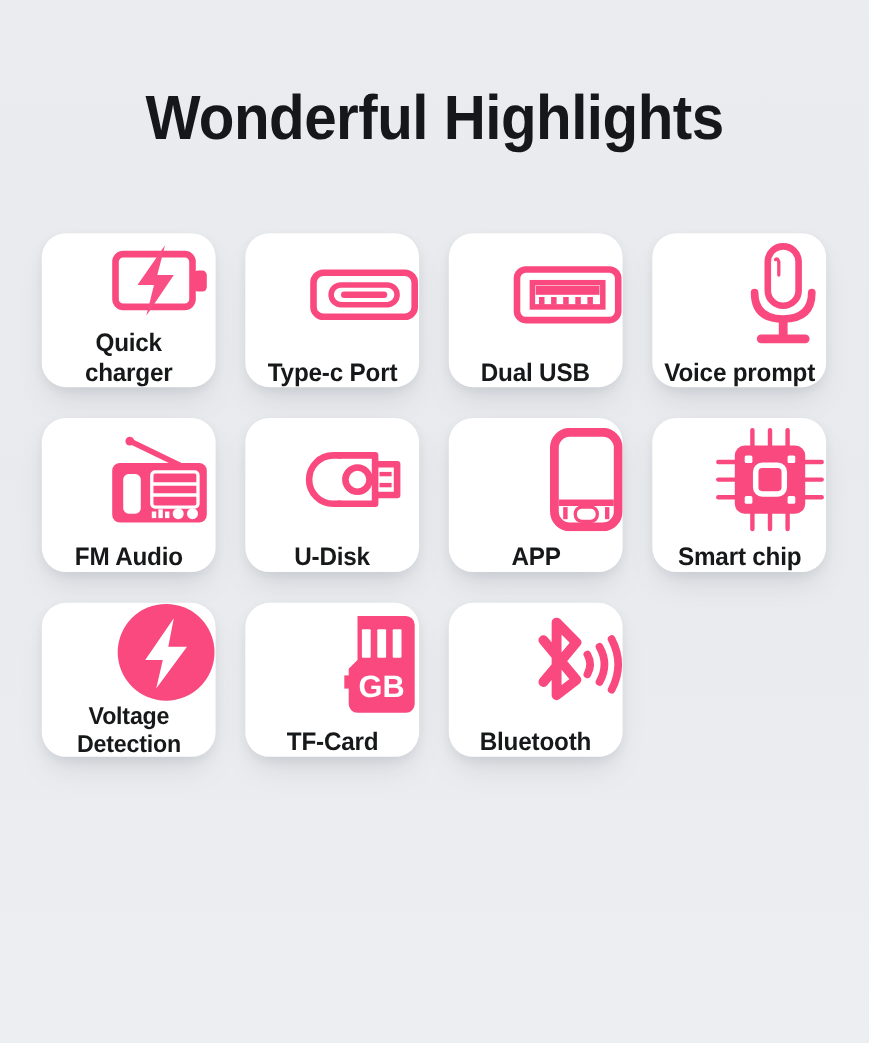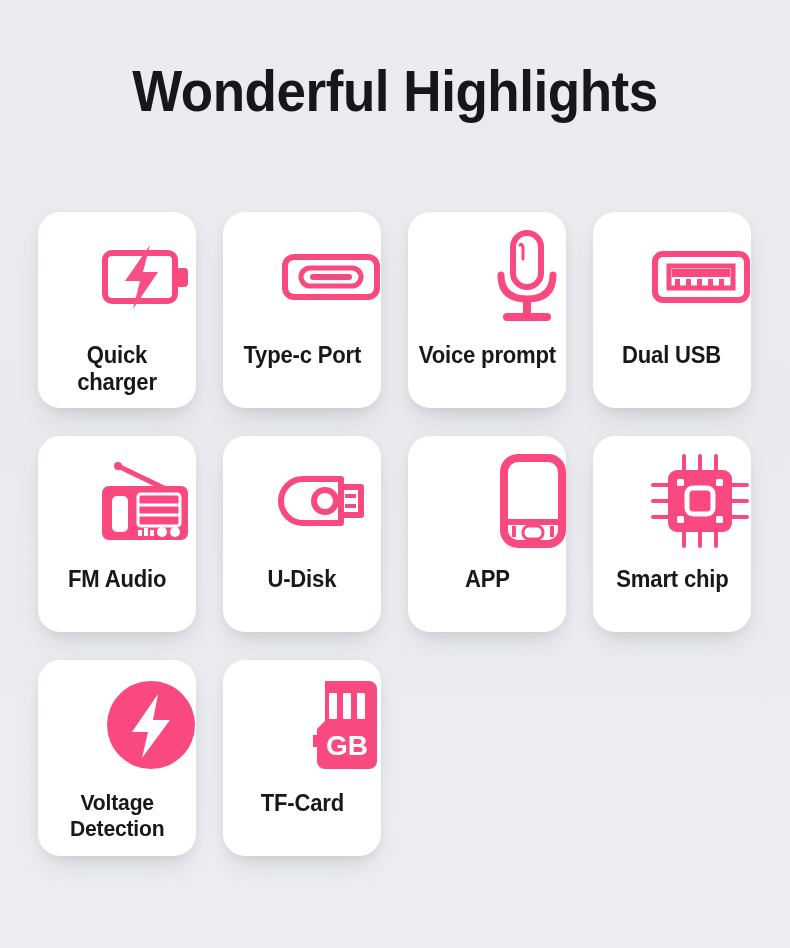--- a/index.html
+++ b/index.html
@@ -21,21 +21,21 @@
     height: 948px;
     position: relative;
     background: linear-gradient(180deg, #eaecef 0%, #e8eaed 45%, #eceef1 100%);
     overflow: hidden;
   }
 
   
   #title-wrap {
     width: 100%;
     text-align: center;
-    padding-top: 62px;
+    padding-top: 78px;
   }
 
   #page-title {
     font-family: "Liberation Sans Narrow", "Liberation Sans", "DejaVu Sans", sans-serif;
     font-size: 57px;
     font-weight: 700;
     letter-spacing: -0.5px;
     color: #15171a;
     line-height: 1.05;
     transform: scaleX(0.93);
@@ -50,21 +50,21 @@
     left: 38px;
     width: 716px;
     display: grid;
     grid-template-columns: repeat(4, 158px);
     column-gap: 27px;
     row-gap: 28px;
   }
 
   .feature-card {
     width: 158px;
-    height: 196px;
+    height: 140px;
     background: #ffffff;
     border-radius: 22px;
     display: flex;
     flex-direction: column;
     align-items: center;
     justify-content: flex-start;
     position: relative;
     box-shadow: 0 16px 26px -10px rgba(120, 128, 140, 0.26),
                 0 3px 8px rgba(120, 128, 140, 0.10);
   }
@@ -136,47 +136,47 @@
           <rect x="4" y="10" width="92" height="40" rx="9" fill="none" stroke="#f9497f" stroke-width="6"></rect>
           <rect x="20" y="21" width="60" height="18" rx="9" fill="none" stroke="#f9497f" stroke-width="5"></rect>
           <rect x="29" y="27" width="42" height="6" rx="3" fill="#f9497f"></rect>
         </svg>
       </div>
       <div class="feature-label">Type-c Port</div>
     </div>
 
     <div class="feature-card">
       <div class="icon-slot">
-        <svg width="78" height="96" viewBox="0 0 78 96">
-          <rect x="25" y="4" width="28" height="54" rx="14" fill="none" stroke="#f9497f" stroke-width="6"></rect>
-          <path d="M32 16 Q34 14 35 18 L35 30" fill="none" stroke="#f9497f" stroke-width="3" stroke-linecap="round"></path>
-          <path d="M13 46 Q13 70 39 70 Q65 70 65 46" fill="none" stroke="#f9497f" stroke-width="7" stroke-linecap="round"></path>
-          <rect x="35" y="68" width="8" height="20" fill="#f9497f"></rect>
-          <rect x="15" y="84" width="48" height="8" rx="4" fill="#f9497f"></rect>
-        </svg>
-      </div>
-      <div class="feature-label">Voice prompt</div>
-    </div>
-
-    <div class="feature-card">
-      <div class="icon-slot">
         <svg width="100" height="62" viewBox="0 0 100 62">
           <rect x="4" y="8" width="92" height="46" rx="8" fill="none" stroke="#f9497f" stroke-width="6"></rect>
           <rect x="18" y="20" width="64" height="22" fill="none" stroke="#f9497f" stroke-width="5"></rect>
           <rect x="21" y="23" width="58" height="8" fill="#f9497f"></rect>
           <g fill="#f9497f">
             <rect x="24" y="33" width="5" height="7"></rect>
             <rect x="35" y="33" width="5" height="7"></rect>
             <rect x="46" y="33" width="5" height="7"></rect>
             <rect x="57" y="33" width="5" height="7"></rect>
             <rect x="68" y="33" width="5" height="7"></rect>
           </g>
         </svg>
       </div>
       <div class="feature-label">Dual USB</div>
+    </div>
+
+    <div class="feature-card">
+      <div class="icon-slot">
+        <svg width="78" height="96" viewBox="0 0 78 96">
+          <rect x="25" y="4" width="28" height="54" rx="14" fill="none" stroke="#f9497f" stroke-width="6"></rect>
+          <path d="M32 16 Q34 14 35 18 L35 30" fill="none" stroke="#f9497f" stroke-width="3" stroke-linecap="round"></path>
+          <path d="M13 46 Q13 70 39 70 Q65 70 65 46" fill="none" stroke="#f9497f" stroke-width="7" stroke-linecap="round"></path>
+          <rect x="35" y="68" width="8" height="20" fill="#f9497f"></rect>
+          <rect x="15" y="84" width="48" height="8" rx="4" fill="#f9497f"></rect>
+        </svg>
+      </div>
+      <div class="feature-label">Voice prompt</div>
     </div>
 
     <div class="feature-card">
       <div class="icon-slot">
         <svg width="100" height="86" viewBox="0 0 100 86">
           <line x1="22" y1="8" x2="76" y2="34" stroke="#f9497f" stroke-width="5" stroke-linecap="round"></line>
           <circle cx="22" cy="8" r="4" fill="#f9497f"></circle>
           <rect x="6" y="28" width="86" height="54" rx="7" fill="#f9497f"></rect>
           <rect x="16" y="38" width="16" height="36" rx="5" fill="#ffffff"></rect>
           <rect x="42" y="36" width="42" height="32" rx="3" fill="none" stroke="#ffffff" stroke-width="3"></rect>
@@ -272,15 +272,28 @@
             <rect x="38" y="14" width="8" height="26" rx="1"></rect>
             <rect x="52" y="14" width="8" height="26" rx="1"></rect>
           </g>
           <rect x="8" y="56" width="6" height="12" fill="#f9497f"></rect>
           <text x="42" y="76" text-anchor="middle" font-family="Liberation Sans, sans-serif" font-size="28" font-weight="700" fill="#ffffff">GB</text>
         </svg>
       </div>
       <div class="feature-label">TF-Card</div>
     </div>
 
+    <div class="feature-card">
+      <div class="icon-slot">
+        <svg width="104" height="92" viewBox="0 0 104 92">
+          <path d="M32 24 L62 60 L44 74 L44 8 L62 26 L32 62" fill="none" stroke="#f9497f" stroke-width="9" stroke-linejoin="round" stroke-linecap="round"></path>
+          <g fill="none" stroke="#f9497f" stroke-width="7" stroke-linecap="round">
+            <path d="M72 37 Q77 46 72 55"></path>
+            <path d="M83 30 Q92 46 83 62"></path>
+            <path d="M94 23 Q106 46 94 69"></path>
+          </g>
+        </svg>
+      </div>
+      <div class="feature-label">Bluetooth</div>
+    </div>
 
   </div>
 </div>
 
 </body></html>

